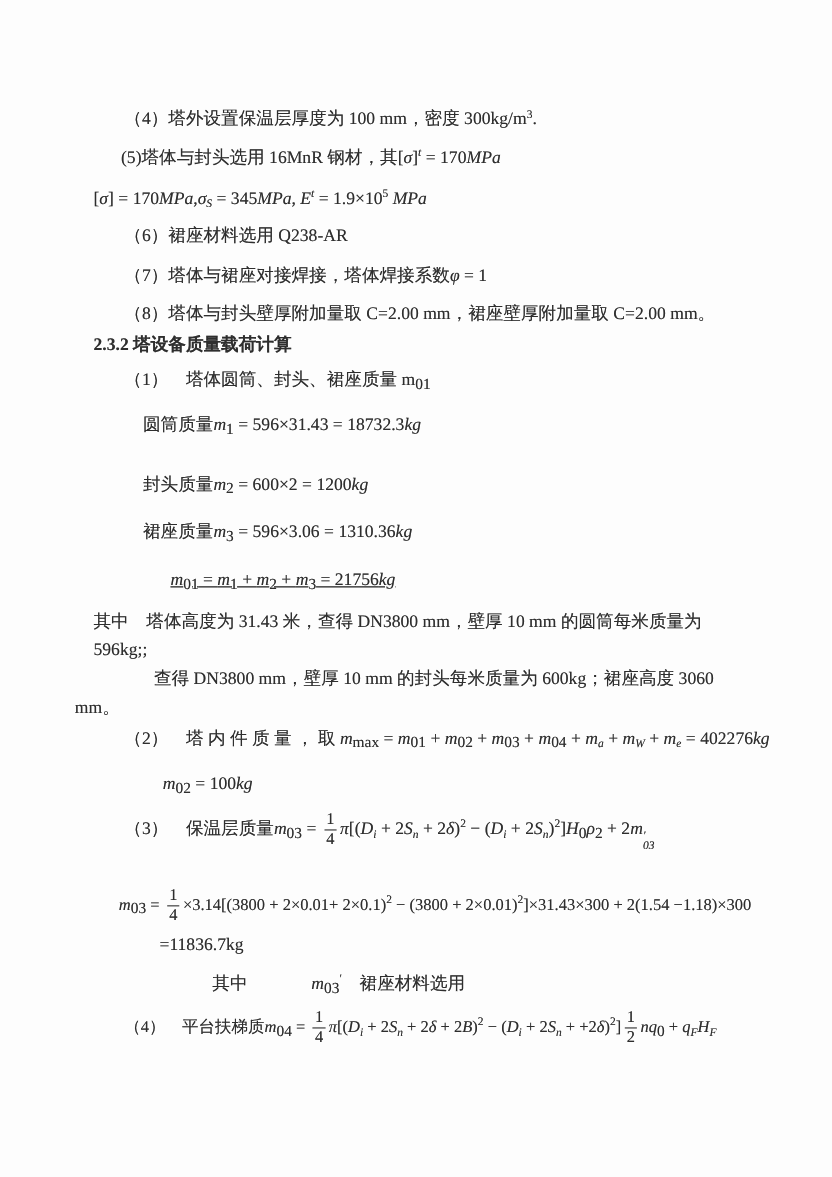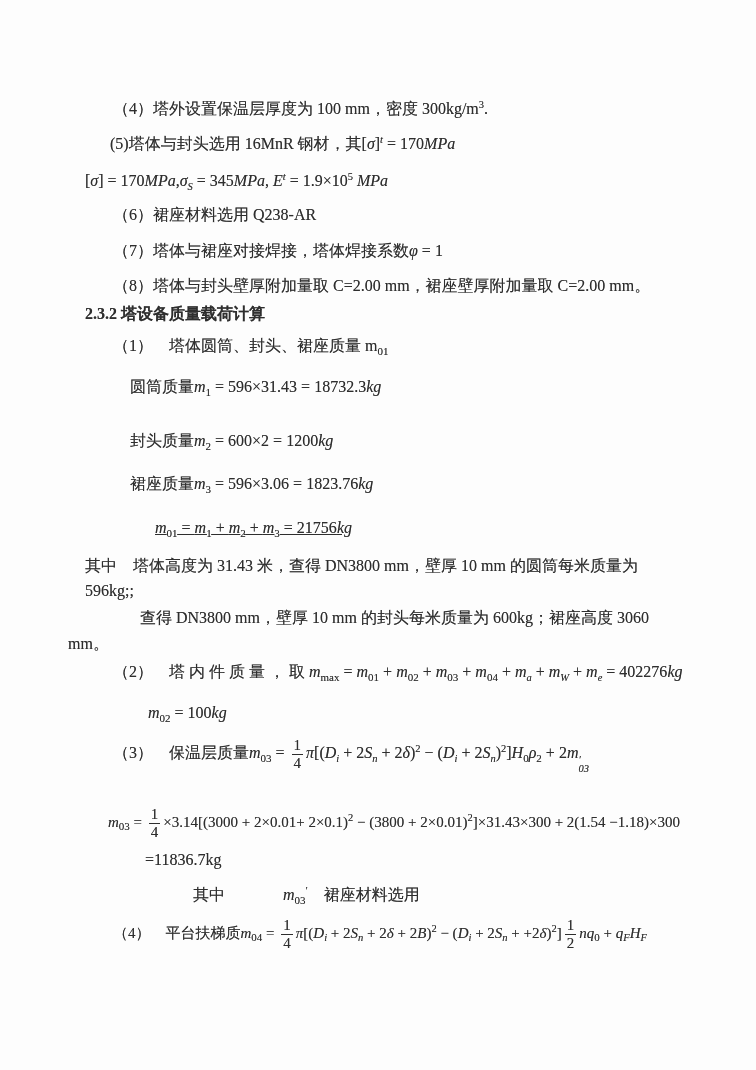--- a/index.html
+++ b/index.html
@@ -15,21 +15,21 @@
     text-shadow:0 0 0.4px rgba(45,45,45,.55);
   }
   .line{
     position:absolute;
     white-space:pre;
     line-height:22px;
   }
   .line span{white-space:pre;}
   .n{font-style:normal;}
   .i{font-style:italic;}
-  .sub{font-size:11px;vertical-align:-3.5px;}
+  .sub{font-size:14px;vertical-align:-3.5px;}
   .sbi{font-size:10.5px;vertical-align:-3.5px;font-style:italic;}
   .sup{font-size:10.5px;vertical-align:6px;}
   .spi{font-size:10.5px;vertical-align:6px;font-style:italic;}
   .ss{
     display:inline-flex;flex-direction:column;align-items:flex-start;
     font-size:10.5px;line-height:9px;vertical-align:-5px;font-style:italic;
   }
   .frac{
     display:inline-flex;flex-direction:column;align-items:center;
     vertical-align:middle;font-size:15px;line-height:17px;
@@ -74,27 +74,27 @@
       <div class="line L1"><span class="n">（4）塔外设置保温层厚度为 100 mm，密度 300kg/m</span><span class="sup">3</span><span class="n">.</span></div>
       <div class="line L2"><span class="n">(5)塔体与封头选用 16MnR 钢材，其[</span><span class="i">σ</span><span class="n">]</span><span class="spi">t</span><span class="n"> = 170</span><span class="i">MPa</span></div>
       <div class="line L3"><span class="n">[</span><span class="i">σ</span><span class="n">] = 170</span><span class="i">MPa</span><span class="n">,</span><span class="i">σ</span><span class="sbi">S</span><span class="n"> = 345</span><span class="i">MPa</span><span class="n">, </span><span class="i">E</span><span class="spi">t</span><span class="n"> = 1.9×10</span><span class="sup">5</span><span class="n"> </span><span class="i">MPa</span></div>
       <div class="line L4"><span class="n">（6）裙座材料选用 Q238-AR</span></div>
       <div class="line L5"><span class="n">（7）塔体与裙座对接焊接，塔体焊接系数</span><span class="i">φ</span><span class="n"> = 1</span></div>
       <div class="line L6"><span class="n">（8）塔体与封头壁厚附加量取 C=2.00 mm，裙座壁厚附加量取 C=2.00 mm。</span></div>
       <div class="line L7"><span class="n">2.3.2 塔设备质量载荷计算</span></div>
       <div class="line L8"><span class="n">（1）　塔体圆筒、封头、裙座质量 m</span><span class="sub">01</span></div>
       <div class="line L9"><span class="n">圆筒质量</span><span class="i">m</span><span class="sub">1</span><span class="n"> = 596×31.43 = 18732.3</span><span class="i">kg</span></div>
       <div class="line L10"><span class="n">封头质量</span><span class="i">m</span><span class="sub">2</span><span class="n"> = 600×2 = 1200</span><span class="i">kg</span></div>
-      <div class="line L11"><span class="n">裙座质量</span><span class="i">m</span><span class="sub">3</span><span class="n"> = 596×3.06 = 1823.76</span><span class="i">kg</span></div>
+      <div class="line L11"><span class="n">裙座质量</span><span class="i">m</span><span class="sub">3</span><span class="n"> = 596×3.06 = 1310.36</span><span class="i">kg</span></div>
       <div class="line L12"><span class="i">m</span><span class="sub">01</span><span class="n"> = </span><span class="i">m</span><span class="sub">1</span><span class="n"> + </span><span class="i">m</span><span class="sub">2</span><span class="n"> + </span><span class="i">m</span><span class="sub">3</span><span class="n"> = 21756</span><span class="i">kg</span></div>
       <div class="line L13"><span class="n">其中　塔体高度为 31.43 米，查得 DN3800 mm，壁厚 10 mm 的圆筒每米质量为</span></div>
       <div class="line L14"><span class="n">596kg;;</span></div>
       <div class="line L15"><span class="n">查得 DN3800 mm，壁厚 10 mm 的封头每米质量为 600kg；裙座高度 3060</span></div>
       <div class="line L16"><span class="n">mm。</span></div>
       <div class="line L17"><span class="n">（2）　塔 内 件 质 量 ， 取 </span><span class="i">m</span><span class="sub">max</span><span class="n"> = </span><span class="i">m</span><span class="sub">01</span><span class="n"> + </span><span class="i">m</span><span class="sub">02</span><span class="n"> + </span><span class="i">m</span><span class="sub">03</span><span class="n"> + </span><span class="i">m</span><span class="sub">04</span><span class="n"> + </span><span class="i">m</span><span class="sbi">a</span><span class="n"> + </span><span class="i">m</span><span class="sbi">W</span><span class="n"> + </span><span class="i">m</span><span class="sbi">e</span><span class="n"> = 402276</span><span class="i">kg</span></div>
       <div class="line L18"><span class="i">m</span><span class="sub">02</span><span class="n"> = 100</span><span class="i">kg</span></div>
       <div class="line L19"><span class="n">（3）　保温层质量</span><span class="i">m</span><span class="sub">03</span><span class="n"> = </span><span class="frac"><span class="fn">1</span><span class="fd">4</span></span><span class="i">π</span><span class="n">[(</span><span class="i">D</span><span class="sbi">i</span><span class="n"> + 2</span><span class="i">S</span><span class="sbi">n</span><span class="n"> + 2</span><span class="i">δ</span><span class="n">)</span><span class="sup">2</span><span class="n"> − (</span><span class="i">D</span><span class="sbi">i</span><span class="n"> + 2</span><span class="i">S</span><span class="sbi">n</span><span class="n">)</span><span class="sup">2</span><span class="n">]</span><span class="i">H</span><span class="sub">0</span><span class="i">ρ</span><span class="sub">2</span><span class="n"> + 2</span><span class="i">m</span><span class="ss"><span>′</span><span>03</span></span></div>
-      <div class="line L20 tight"><span class="i">m</span><span class="sub">03</span><span class="n"> = </span><span class="frac"><span class="fn">1</span><span class="fd">4</span></span><span class="n">×3.14[(3000 + 2×0.01+ 2×0.1)</span><span class="sup">2</span><span class="n"> − (3800 + 2×0.01)</span><span class="sup">2</span><span class="n">]×31.43×300 + 2(1.54 −1.18)×300</span></div>
+      <div class="line L20 tight"><span class="i">m</span><span class="sub">03</span><span class="n"> = </span><span class="frac"><span class="fn">1</span><span class="fd">4</span></span><span class="n">×3.14[(3800 + 2×0.01+ 2×0.1)</span><span class="sup">2</span><span class="n"> − (3800 + 2×0.01)</span><span class="sup">2</span><span class="n">]×31.43×300 + 2(1.54 −1.18)×300</span></div>
       <div class="line L21"><span class="n">=11836.7kg</span></div>
       <div class="line L22"><span class="n">其中</span><span class="gap g1"></span><span class="i">m</span><span class="sub">03</span><span class="sup">′</span><span class="gap g2"></span><span class="n">裙座材料选用</span></div>
       <div class="line L23 tight"><span class="n">（4）　平台扶梯质</span><span class="i">m</span><span class="sub">04</span><span class="n"> = </span><span class="frac"><span class="fn">1</span><span class="fd">4</span></span><span class="i">π</span><span class="n">[(</span><span class="i">D</span><span class="sbi">i</span><span class="n"> + 2</span><span class="i">S</span><span class="sbi">n</span><span class="n"> + 2</span><span class="i">δ</span><span class="n"> + 2</span><span class="i">B</span><span class="n">)</span><span class="sup">2</span><span class="n"> − (</span><span class="i">D</span><span class="sbi">i</span><span class="n"> + 2</span><span class="i">S</span><span class="sbi">n</span><span class="n"> + +2</span><span class="i">δ</span><span class="n">)</span><span class="sup">2</span><span class="n">]</span><span class="frac"><span class="fn">1</span><span class="fd">2</span></span><span class="i">n</span><span class="i">q</span><span class="sub">0</span><span class="n"> + </span><span class="i">q</span><span class="sbi">F</span><span class="i">H</span><span class="sbi">F</span></div>
     </div>
 </div>
 
 </body></html>

